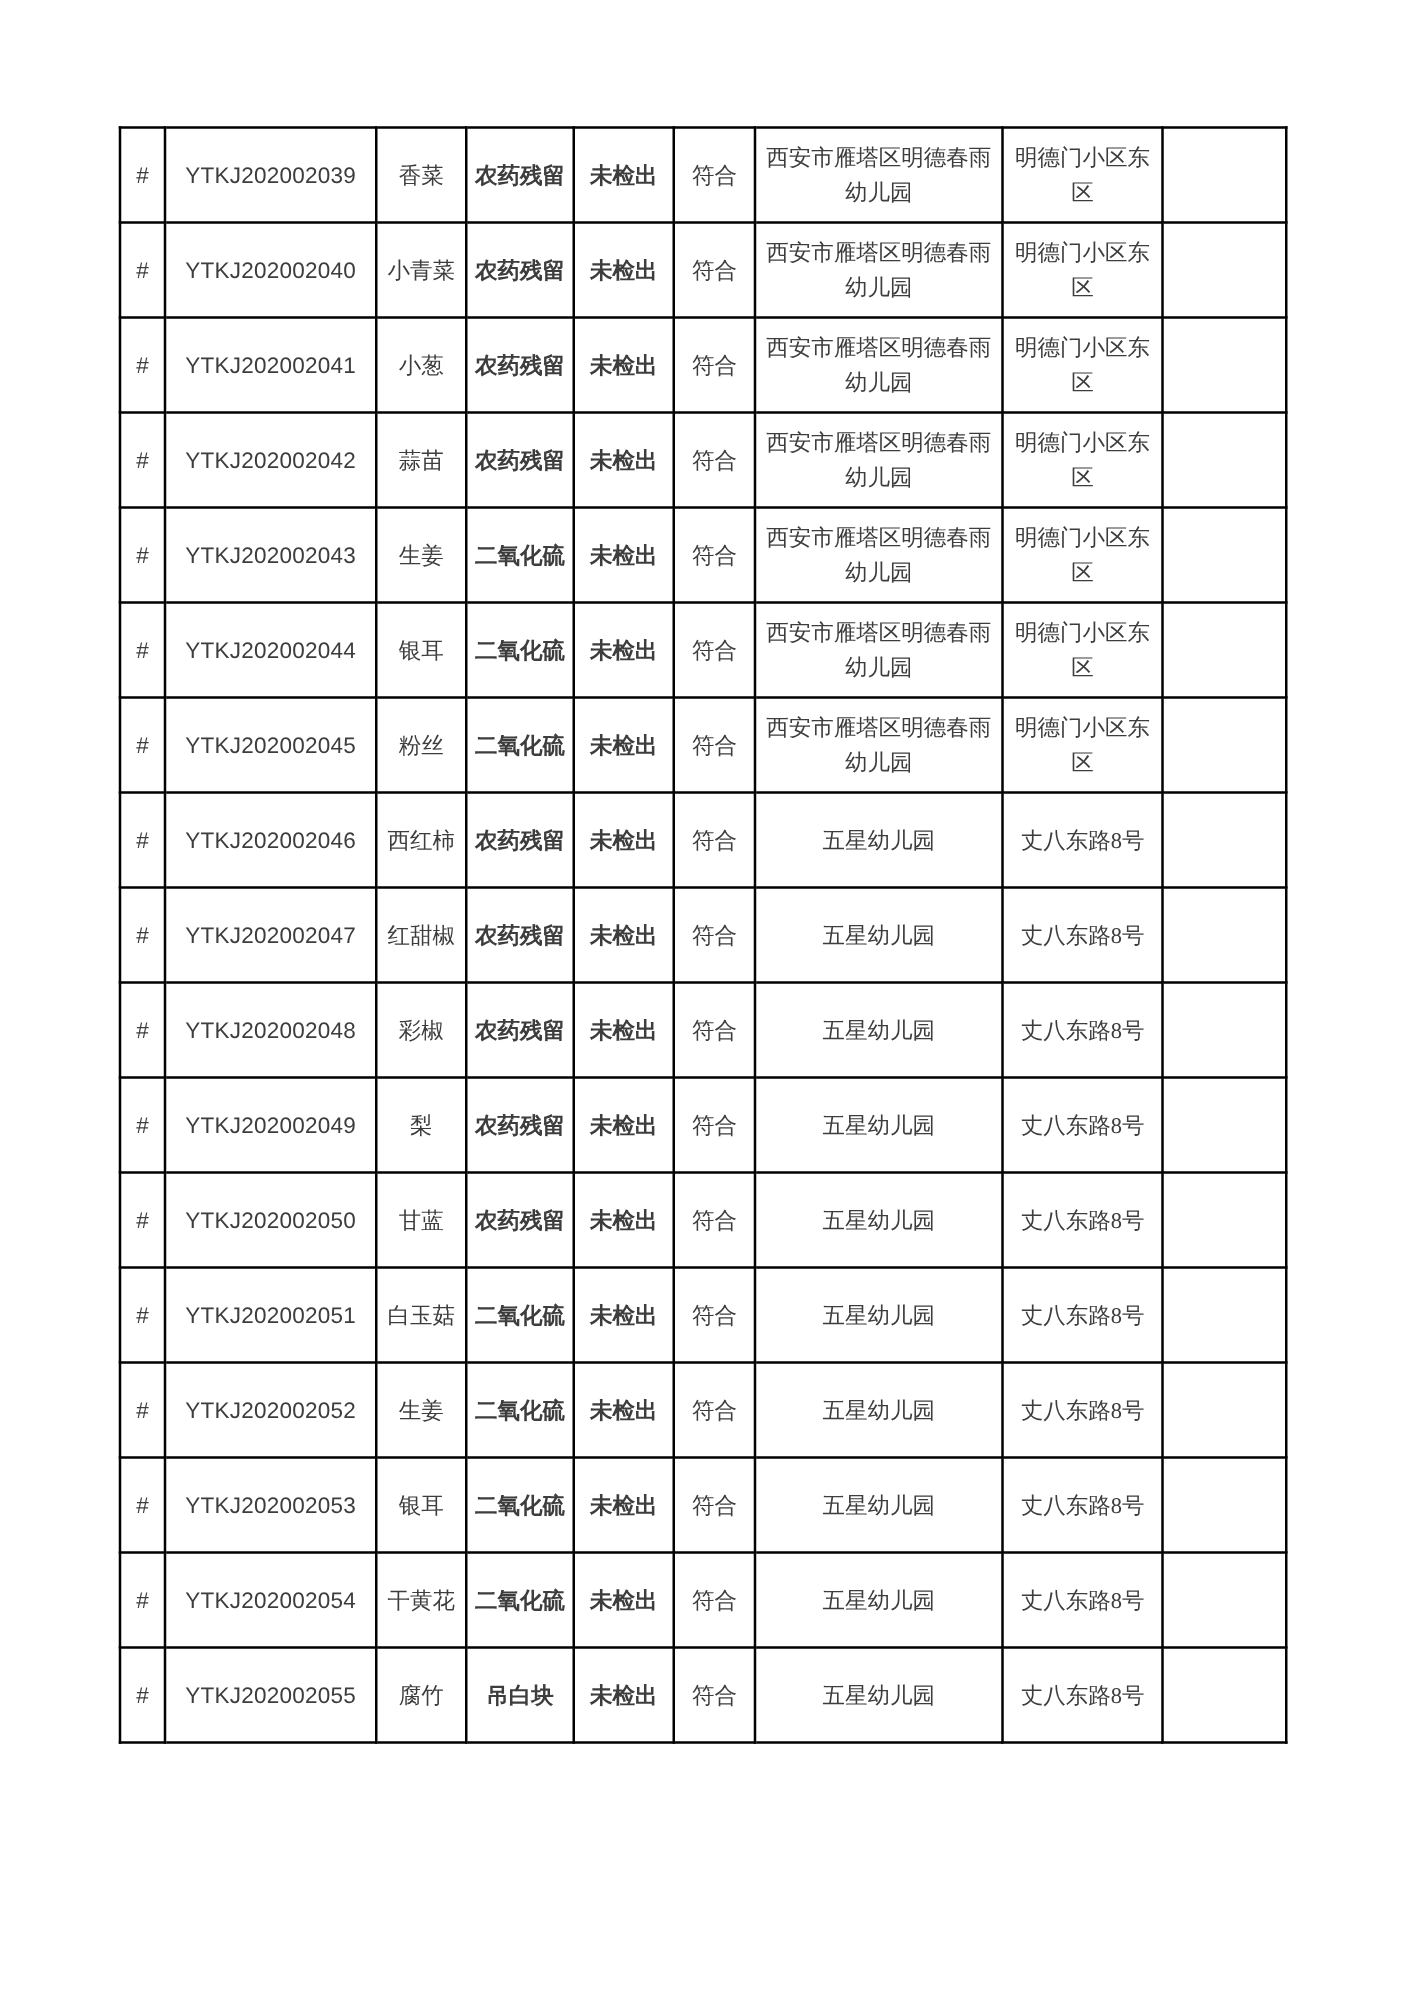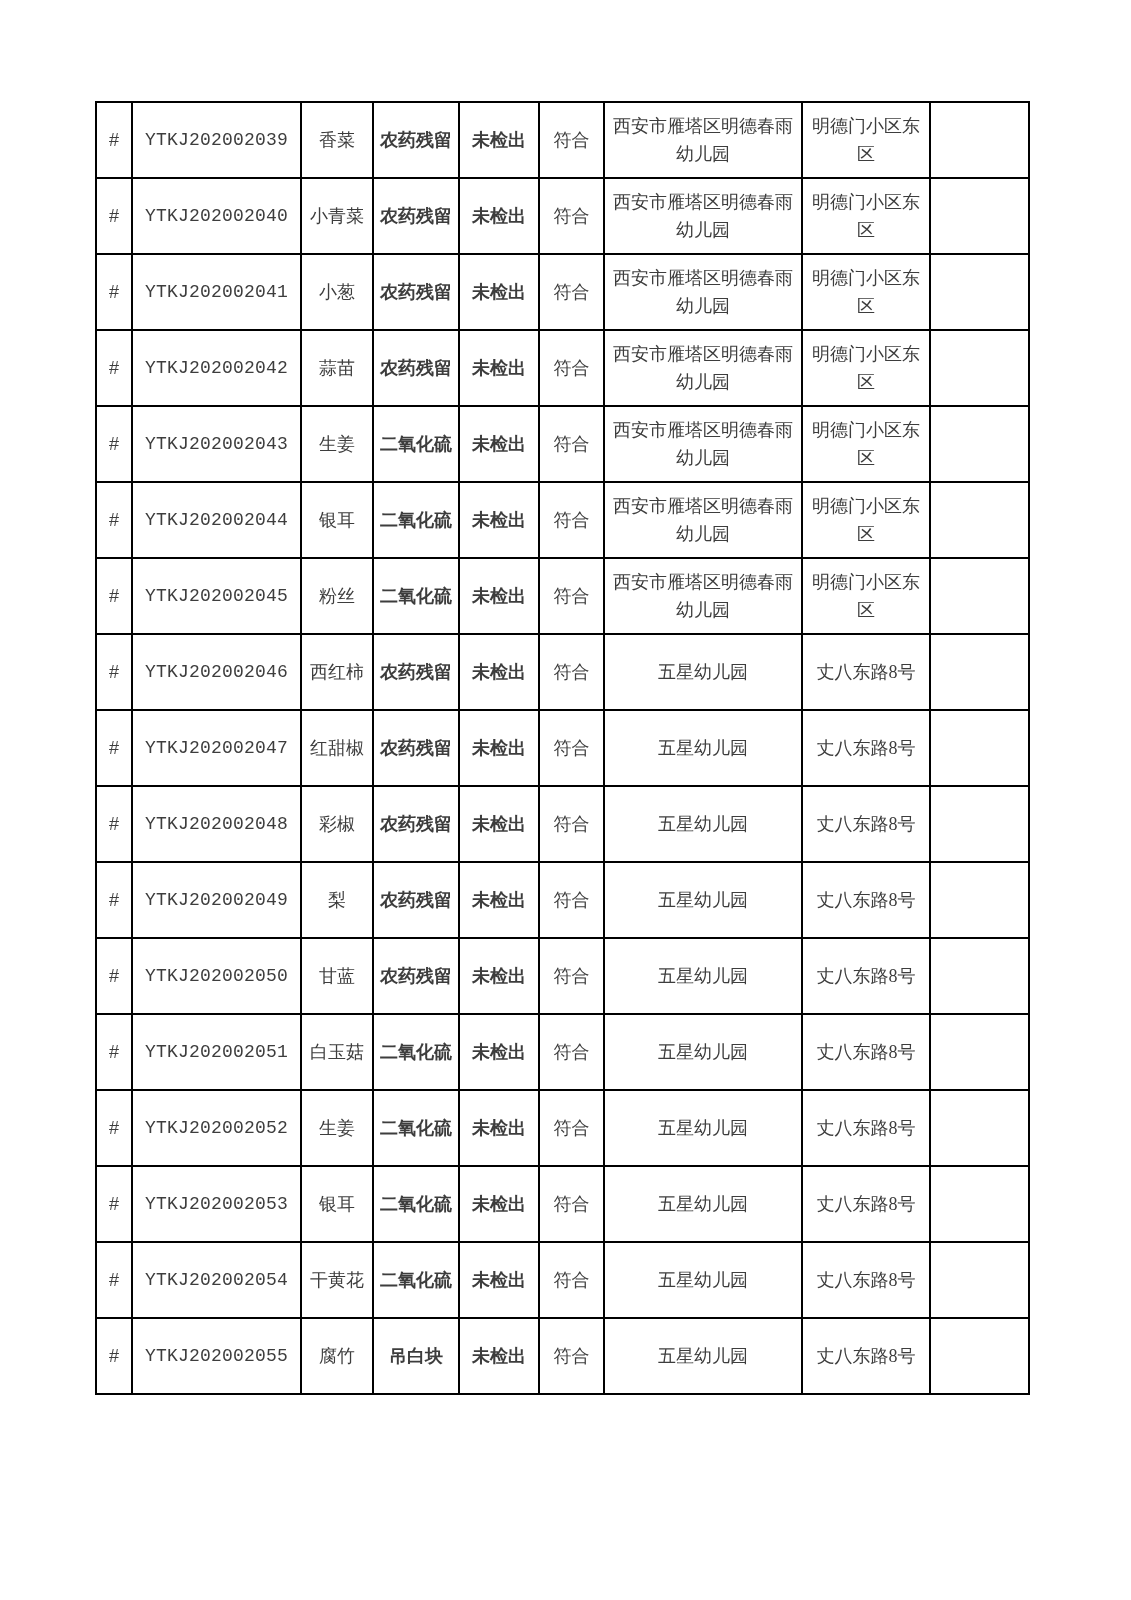--- a/index.html
+++ b/index.html
@@ -38,21 +38,21 @@
     color: #3d3d3d;
     padding: 0 2px;
     overflow: hidden;
   }
   td.c-marker {
     font-family: "Liberation Sans", sans-serif;
     color: #111111;
     font-size: 18px;
   }
   td.c-id {
-    font-family: Liberation Mono, monospace;
+    font-family: Liberation Sans, sans-serif;
     color: #0a0a0a;
     font-size: 19.5px;
     letter-spacing: 0.2px;
     text-align: center;
   }
   td.c-name   { padding: 0 3px; margin-left: 41px; }
   td.c-item   { padding: 0 11px; font-weight: bold; }
   td.c-result { padding: 0 4px; font-weight: bold; }
   td.c-concl  { padding: 0 4px; border-radius: 25px; }
   td.c-client { padding: 0 14px; }

